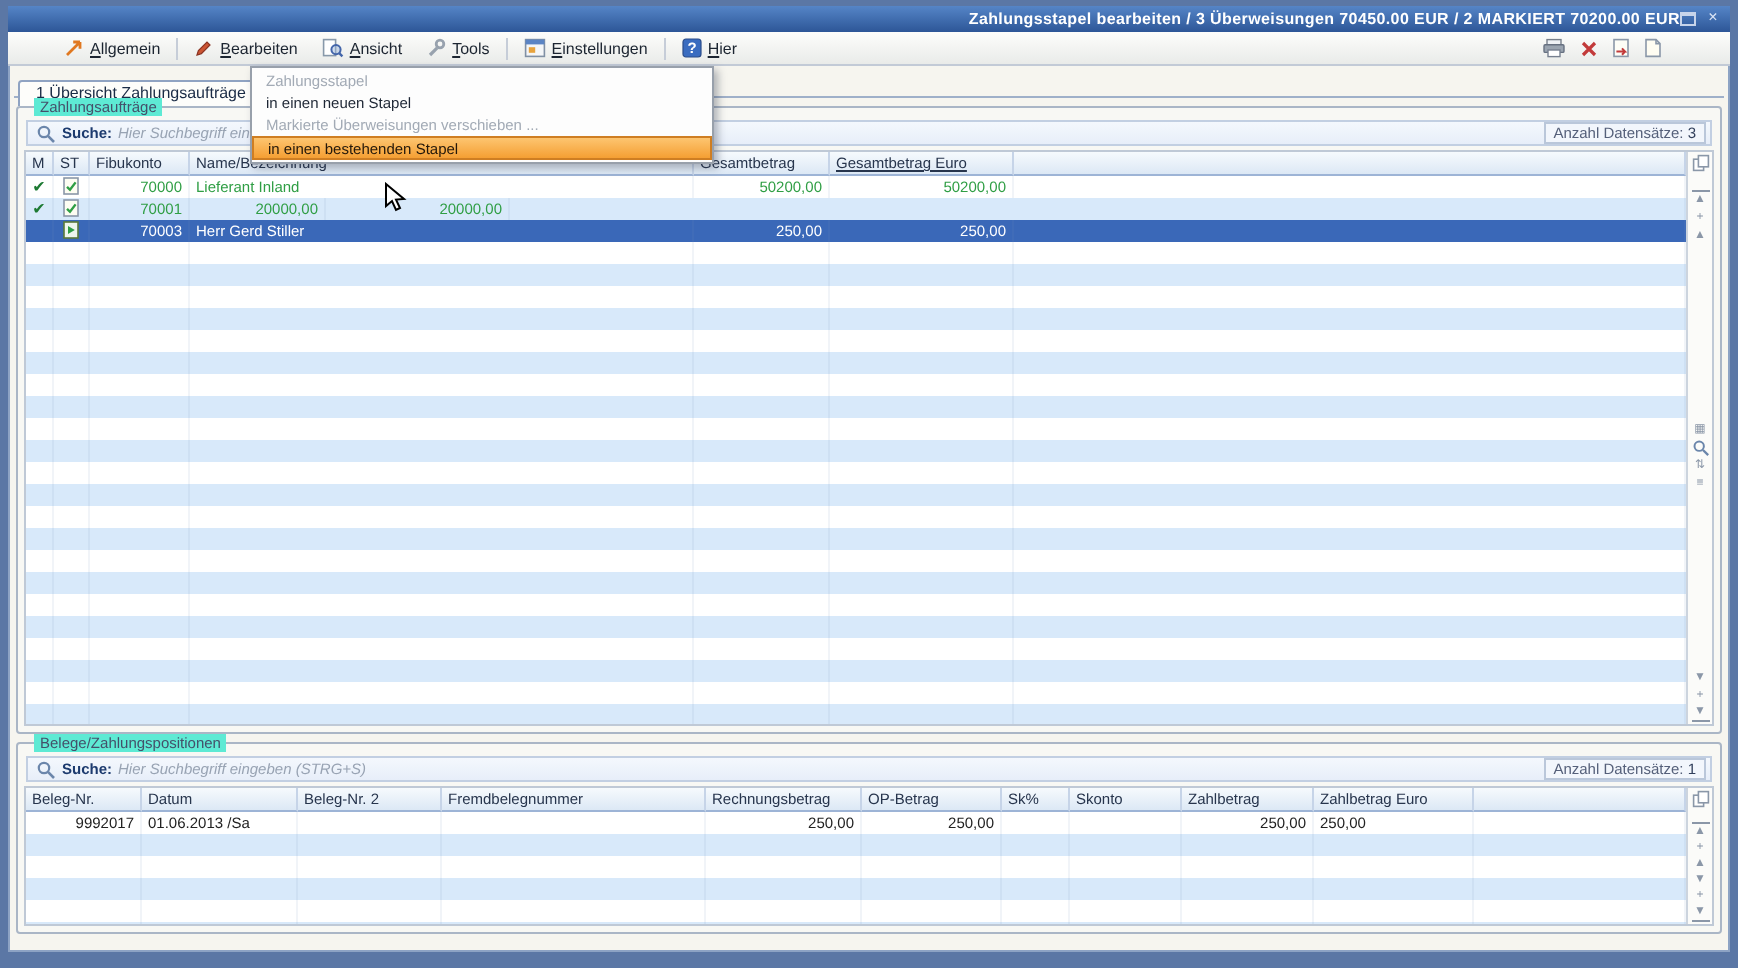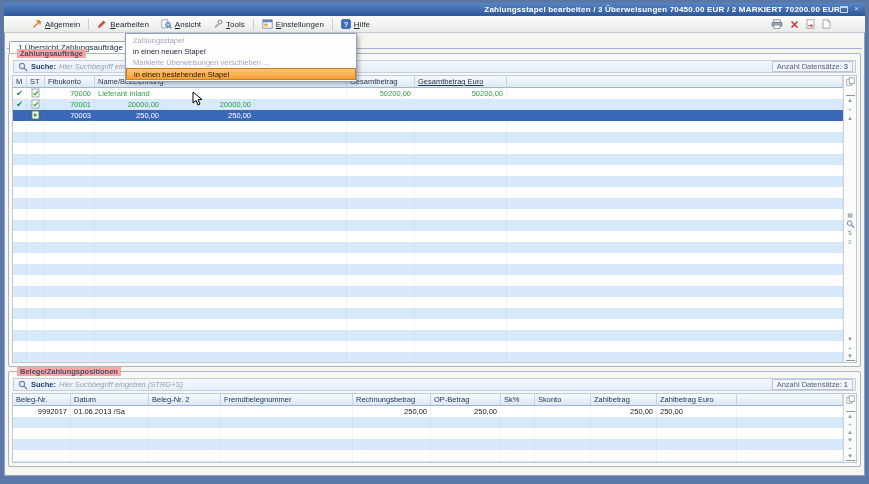--- a/index.html
+++ b/index.html
@@ -26,21 +26,21 @@
   .tbico{display:inline-flex;align-items:center;}
   
   .content{position:relative;height:442px;padding:0 3px;}
   .tabrow{height:16px;padding:3px 2px 0 2px;border-bottom:1px solid #9fb0c9;}
   .tab{display:inline-block;background:#fdfdfa;border:1px solid #8fa3c2;border-bottom:none;
        font-size:8px;color:#1a2b45;padding:1px 8px 2px 8px;border-radius:2px 2px 0 0;}
   .group{position:relative;border:1px solid #aab6c6;border-radius:2px;margin:4px 1px 0 1px;background:#f8f8f4;
          padding:6px 3px 3px 3px;display:flex;flex-direction:column;}
   .g1{height:314px;}
   .g2{height:96px;}
-  .glabel{position:absolute;top:-5px;left:8px;font-size:7.5px;color:#44506a;background:#fca5a5;padding:0 3px;font-weight:bold;}
+  .glabel{position:absolute;top:-5px;left:8px;font-size:7.5px;color:#44506a;background:#5eead4;padding:0 3px;}
   .searchrow{height:13px;margin:0 1px 2px 1px;border:1px solid #c2cfe2;background:linear-gradient(#f4f8fd,#e7eef9);
              display:flex;align-items:center;padding:0 2px 0 4px;font-size:7.5px;}
   .slabel{font-weight:bold;color:#1c3a6e;margin:0 3px;}
   .hint{font-style:italic;color:#98a3b3;flex:1;white-space:nowrap;overflow:hidden;}
   .countbox{border:1px solid #bac7da;background:#f2f6fc;color:#55607a;padding:0 4px;height:11px;
             line-height:10px;white-space:nowrap;}
   .countbox b{color:#32405c;font-weight:normal;}
   .tablewrap{flex:1;display:flex;border:1px solid #bfc9d6;background:#fff;overflow:hidden;}
   .grid{flex:1;display:flex;flex-direction:column;overflow:hidden;}
   .hrow{display:flex;height:12px;flex:none;}
@@ -137,21 +137,21 @@
           <span class="lbl">Einstellungen</span>
         </span>
         <span class="msep"></span>
         <span class="mitem">
           <span class="tbico">
             <svg width="10" height="10" viewBox="0 0 10 10">
               <rect x="0.5" y="0.5" width="9" height="9" rx="1.5" fill="#3a6cc0" stroke="#2a4c8a" stroke-width="0.6"></rect>
               <text x="5" y="7.6" font-size="7.5" font-weight="bold" fill="#fff" text-anchor="middle" font-family="Liberation Sans,sans-serif">?</text>
             </svg>
           </span>
-          <span class="lbl">Hilfe</span>
+          <span class="lbl">Hier</span>
         </span>
       </span>
     <span class="mspacer"></span>
     <span class="mright" id="menu-right">
         <span class="tbico">
           <svg width="12" height="10" viewBox="0 0 12 10">
             <rect x="2.5" y="0.8" width="7" height="2.6" fill="#eef1f5" stroke="#777f8a" stroke-width="0.7"></rect>
             <rect x="1" y="3.4" width="10" height="3.8" rx="0.6" fill="#9aa4b0" stroke="#667080" stroke-width="0.7"></rect>
             <rect x="3" y="6" width="6" height="3.3" fill="#fff" stroke="#778090" stroke-width="0.7"></rect>
           </svg>
@@ -234,20 +234,21 @@
             </div>
             <div class="row selected">
               <div class="cell c" style="width: 14px;"></div>
               <div class="cell c" style="width: 18px;"><span class="tbico">
                   <svg width="9" height="10" viewBox="0 0 9 10">
                     <rect x="1" y="1" width="7" height="8" fill="#eef6ee" stroke="#5a7a3a" stroke-width="0.8"></rect>
                     <path d="M3 3 L6.4 5 L3 7 Z" fill="#2f9e44"></path>
                   </svg>
                 </span></div>
               <div class="cell r" style="width: 50px;">70003</div>
+              <div class="cell" style="width: 252px;">Herr Gerd Stiller</div>
               <div class="cell r" style="width: 68px;">250,00</div>
               <div class="cell r" style="width: 92px;">250,00</div>
               <div class="cell" style="flex: 1 1 0%;"></div>
             </div>
             <div class="row">
               <div class="cell c" style="width: 14px;"></div>
               <div class="cell c" style="width: 18px;"></div>
               <div class="cell r" style="width: 50px;"></div>
               <div class="cell" style="width: 252px;"></div>
               <div class="cell r" style="width: 68px;"></div>

